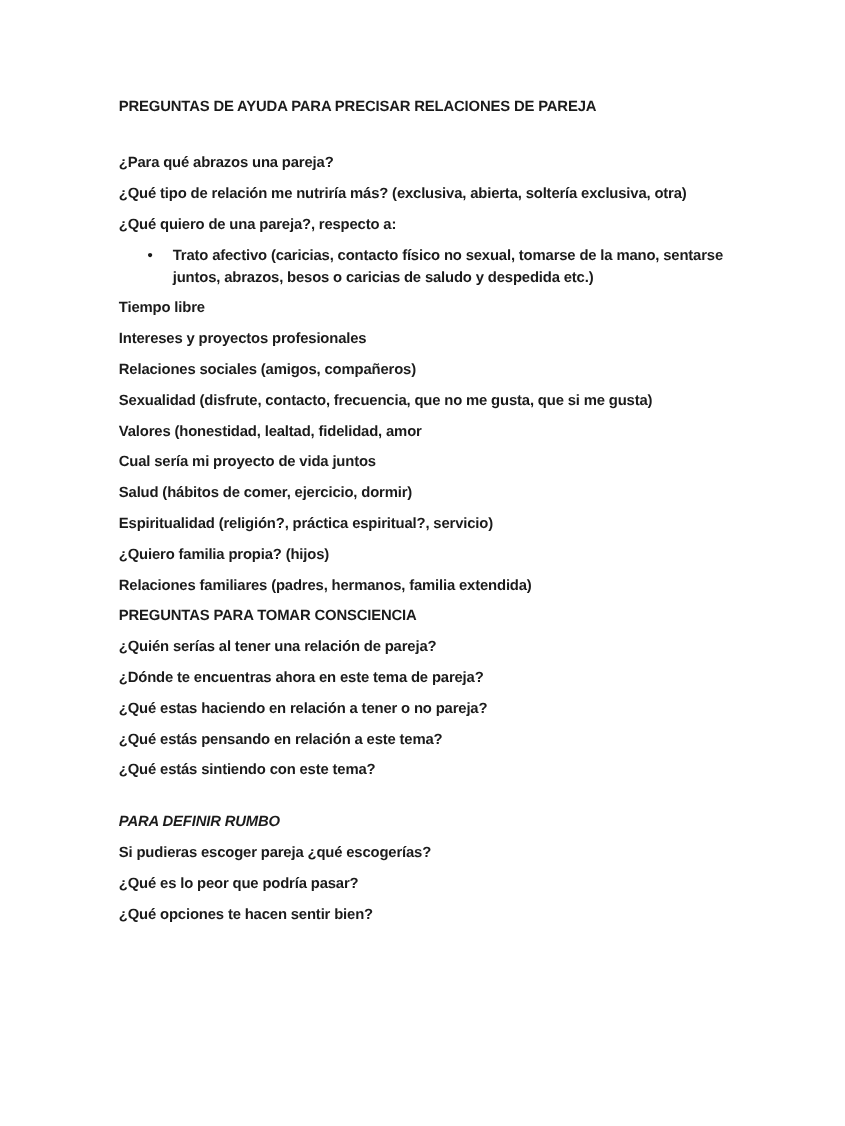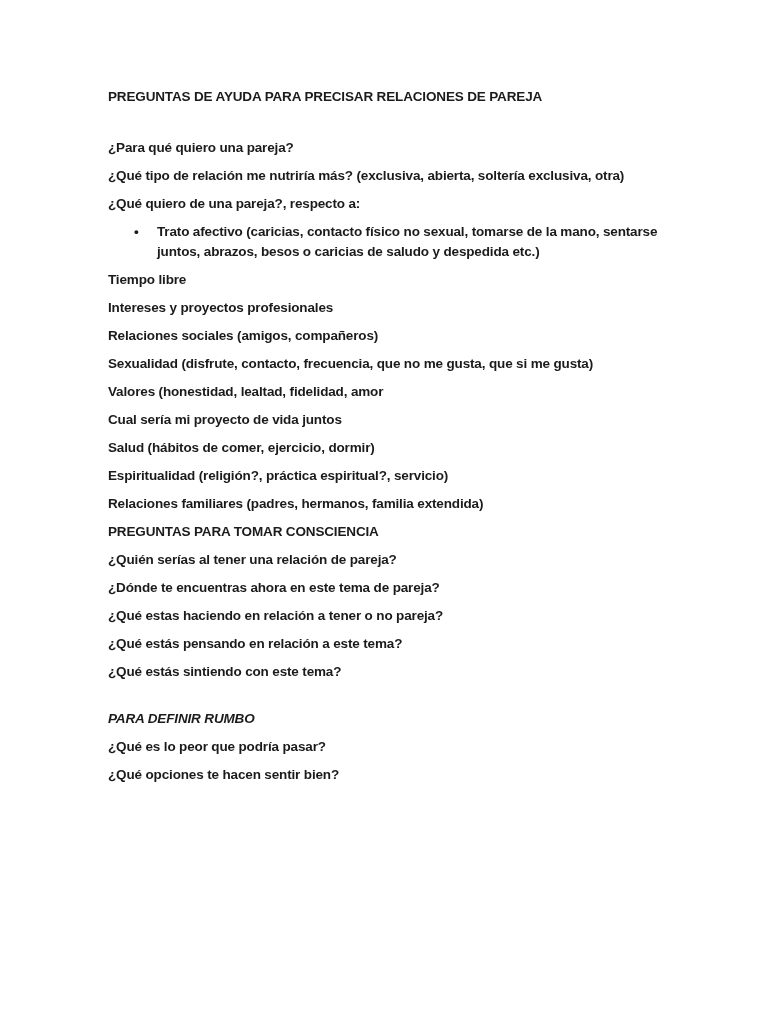--- a/index.html
+++ b/index.html
@@ -46,45 +46,47 @@
     font-style: italic;
   }
 </style>
 </head>
 <body>
 
 <div class="page">
 
   <p class="doc-title">PREGUNTAS DE AYUDA PARA PRECISAR RELACIONES DE PAREJA</p>
 
-  <p class="line">¿Para qué quiero una pareja?</p>
+  <p class="line">¿Para qué abrazos una pareja?</p>
   <p class="line">¿Qué tipo de relación me nutriría más? (exclusiva, abierta, soltería exclusiva, otra)</p>
   <p class="line">¿Qué quiero de una pareja?, respecto a:</p>
 
   <div class="bullet-row">
     <span class="bullet-glyph">•</span>
     <span class="bullet-text">Trato afectivo (caricias, contacto físico no sexual, tomarse de la mano, sentarse juntos, abrazos, besos o caricias de saludo y despedida etc.)</span>
   </div>
 
   <p class="line">Tiempo libre</p>
   <p class="line">Intereses y proyectos profesionales</p>
   <p class="line">Relaciones sociales (amigos, compañeros)</p>
   <p class="line">Sexualidad (disfrute, contacto, frecuencia, que no me gusta, que si me gusta)</p>
   <p class="line">Valores (honestidad, lealtad, fidelidad, amor</p>
   <p class="line">Cual sería mi proyecto de vida juntos</p>
   <p class="line">Salud (hábitos de comer, ejercicio, dormir)</p>
   <p class="line">Espiritualidad (religión?, práctica espiritual?, servicio)</p>
+  <p class="line">¿Quiero familia propia? (hijos)</p>
   <p class="line">Relaciones familiares (padres, hermanos, familia extendida)</p>
 
   <p class="line">PREGUNTAS PARA TOMAR CONSCIENCIA</p>
 
   <p class="line">¿Quién serías al tener una relación de pareja?</p>
   <p class="line">¿Dónde te encuentras ahora en este tema de pareja?</p>
   <p class="line">¿Qué estas haciendo en relación a tener o no pareja?</p>
   <p class="line">¿Qué estás pensando en relación a este tema?</p>
   <p class="line">¿Qué estás sintiendo con este tema?</p>
 
   <p class="line gap-before">PARA DEFINIR RUMBO</p>
 
+  <p class="line">Si pudieras escoger pareja ¿qué escogerías?</p>
   <p class="line">¿Qué es lo peor que podría pasar?</p>
   <p class="line">¿Qué opciones te hacen sentir bien?</p>
 
 </div>
 
 </body></html>

